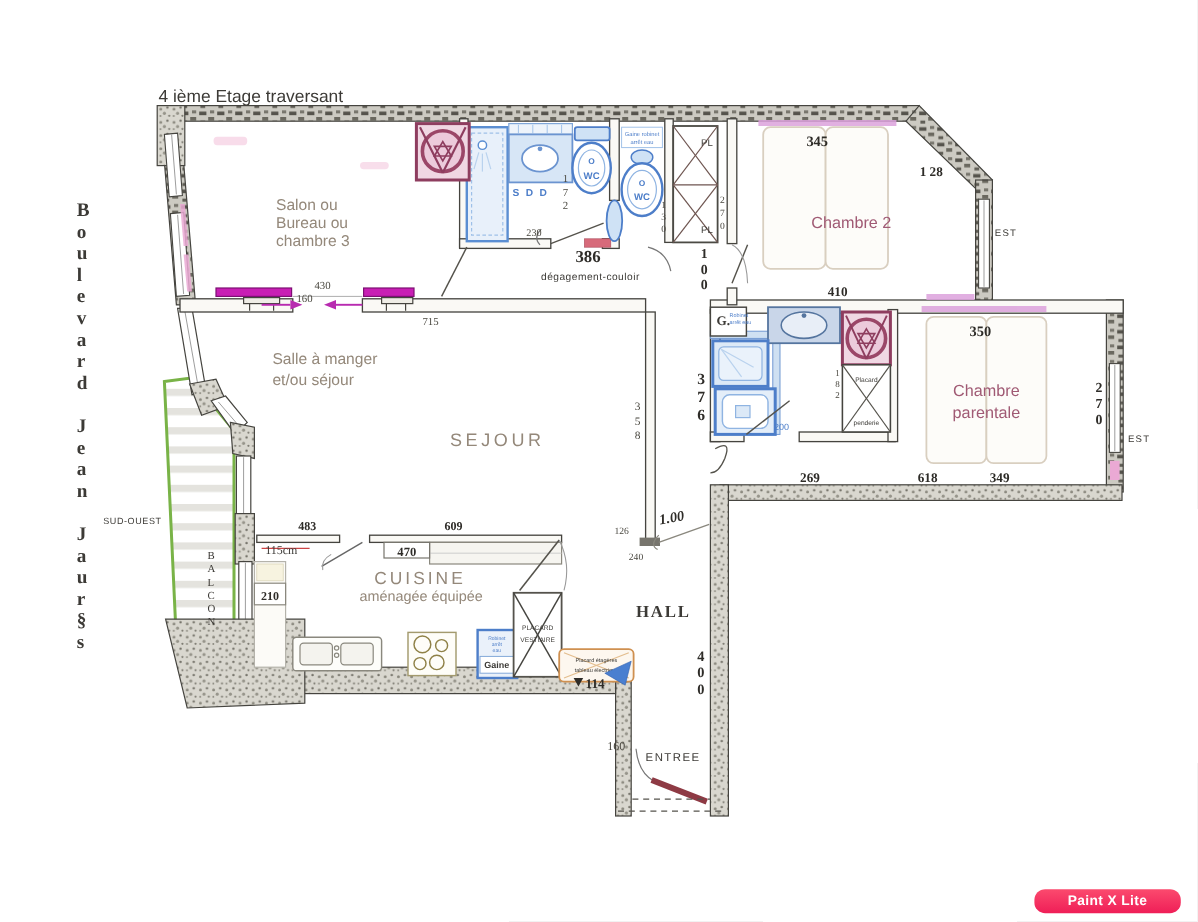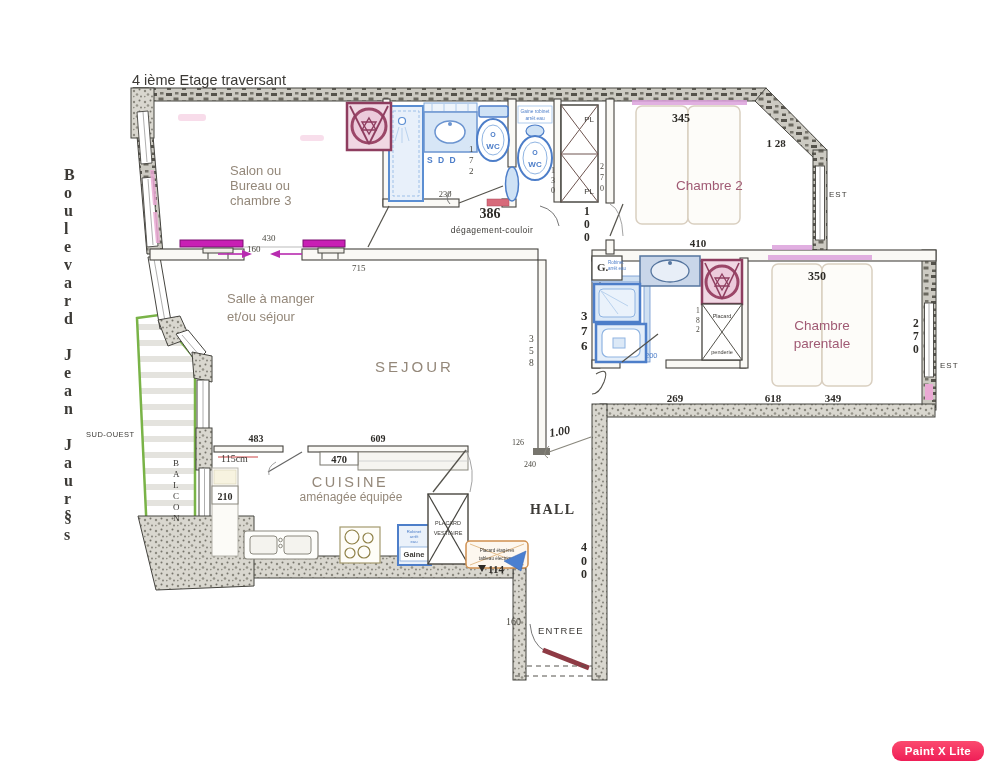--- a/index.html
+++ b/index.html
@@ -7,21 +7,21 @@
           font-family:"Liberation Sans",sans-serif}
   svg{position:absolute;left:0;top:0}
   svg text{fill:#3c3a36}
   .t  {font-family:"Liberation Sans",sans-serif}
   .ts {font-family:"Liberation Serif",serif}
   .dim {font-family:"Liberation Serif",serif;font-weight:700;fill:#2e2c28}
   .dims{font-family:"Liberation Serif",serif;fill:#4a4840}
   .room{fill:#94887a}
   .roomp{fill:#a05a74}
   .blue{fill:#4d7ec9}
-  .wm{position:absolute;right:14px;bottom:7px;padding:4px 13px;border-radius:9px;
+  .wm{position:absolute;right:14px;bottom:7px;padding:4px 28px;border-radius:9px;
       background:linear-gradient(180deg,#fb4a6e,#ef1e57);color:#fff;font-weight:700;
       font-size:11.5px;font-family:"Liberation Sans",sans-serif;letter-spacing:.3px}
 </style>
 </head>
 <body>
 
 <div class="canvas">
 <svg width="998" height="768" viewBox="0 0 998 768">
 <defs>
   <pattern id="speckle" width="11" height="11" patternUnits="userSpaceOnUse">

